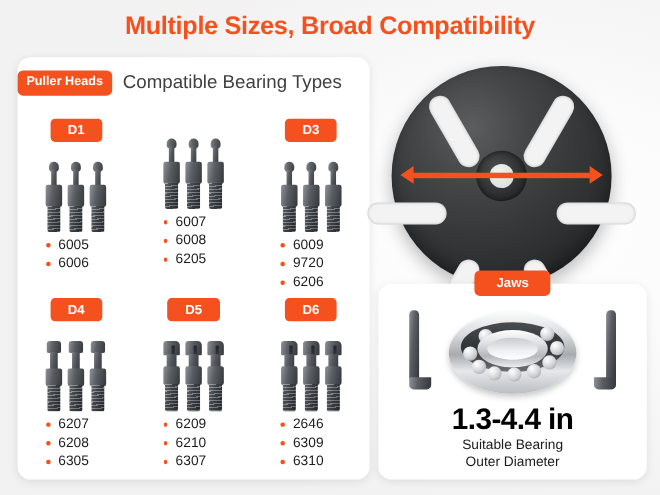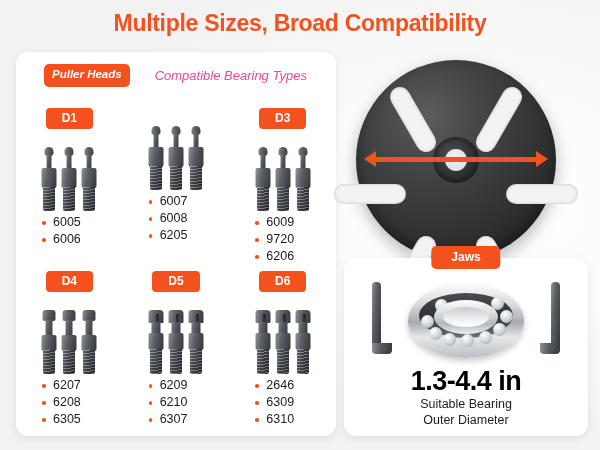--- a/index.html
+++ b/index.html
@@ -37,41 +37,39 @@
     background: #ffffff;
     border-radius: 12px;
     box-shadow: 0 2px 9px rgba(0,0,0,0.09);
   }
   .table-head {
     position: absolute;
     left: 0; top: 12px;
     width: 352px;
     display: flex;
     align-items: center;
-    padding-left: 28px;
     box-sizing: border-box;
-    font-style: italic;
   }
   .pill {
     display: inline-block;
     background: #F4511E;
     color: #ffffff;
     font-weight: bold;
     border-radius: 5px;
     text-align: center;
     line-height: 1;
   }
   .pill-head {
     font-size: 11.5px;
     padding: 5px 8px 6px 8px;
   }
   .head-label {
-    font-size: 13px;
-    color: #ec4899;
-    margin-left: 25px;
+    font-size: 17px;
+    color: #404040;
+    margin-left: 10px;
     white-space: nowrap;
   }
   
   .groups {
     position: absolute;
     left: 0; top: 50px;
     width: 320px;
     display: grid;
     grid-template-columns: repeat(3, 1fr);
     grid-template-rows: auto auto;

